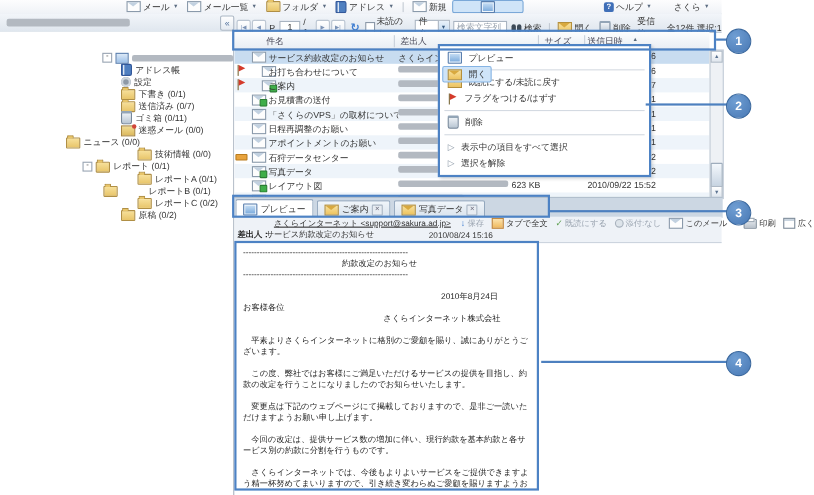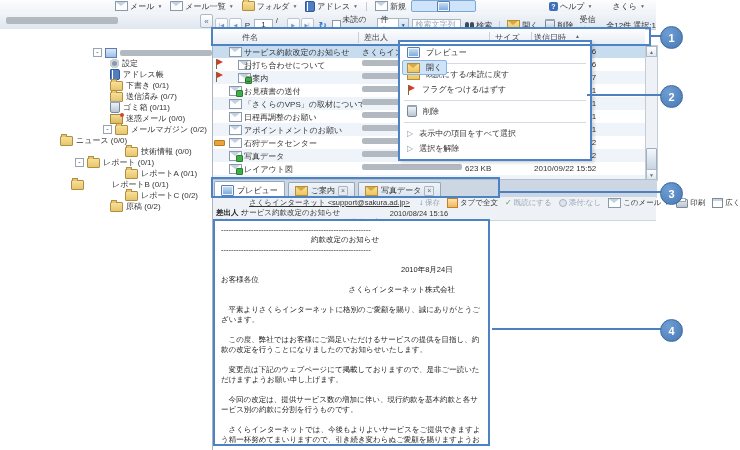--- a/index.html
+++ b/index.html
@@ -249,66 +249,61 @@
   </div>
 
   <div class="sidebar">
     <div class="trow" style="padding-left:93px;margin-top:18px;">
       <span class="exp">-</span>
       <span class="ic ic-pc"></span>
       <span class="blur" style="width:92px;"></span>
     </div>
     <div>
         <div class="trow" style="padding-left: 110px;">
+          <span class="ic ic-book"></span>
+          <span>アドレス帳</span>
+        </div>
+        <div class="trow" style="padding-left: 110px;">
           <span class="ic ic-gear"></span>
           <span>設定</span>
         </div>
         <div class="trow" style="padding-left: 110px;">
-          <span class="ic ic-book"></span>
-          <span>アドレス帳</span>
-        </div>
-        <div class="trow" style="padding-left: 110px;">
           <span class="ic ic-folder"></span>
           <span>下書き (0/1)</span>
         </div>
         <div class="trow" style="padding-left: 110px;">
           <span class="ic ic-folder"></span>
           <span>送信済み (0/7)</span>
         </div>
         <div class="trow" style="padding-left: 110px;">
           <span class="ic ic-trashcan"></span>
           <span>ゴミ箱 (0/11)</span>
         </div>
         <div class="trow" style="padding-left: 110px;">
           <span class="ic ic-spam"></span>
           <span>迷惑メール (0/0)</span>
         </div>
-        <div class="trow" style="padding-left: 103px;">
-          <span class="exp">-</span>
-          <span class="ic ic-folder"></span>
-          <span>メールマガジン (0/2)</span>
-        </div>
         <div class="trow" style="padding-left: 60px;">
           <span class="ic ic-folder"></span>
           <span>ニュース (0/0)</span>
         </div>
         <div class="trow" style="padding-left: 125px;">
           <span class="ic ic-folder"></span>
           <span>技術情報 (0/0)</span>
         </div>
         <div class="trow" style="padding-left: 75px;">
           <span class="exp">-</span>
           <span class="ic ic-folder"></span>
           <span>レポート (0/1)</span>
         </div>
         <div class="trow" style="padding-left: 125px;">
           <span class="ic ic-folder"></span>
           <span>レポートA (0/1)</span>
         </div>
-        <div class="trow" style="padding-left: 71px; gap: 28px;">
+        <div class="trow" style="padding-left: 94px; gap: 28px;">
           <span class="ic ic-folder"></span>
           <span>レポートB (0/1)</span>
         </div>
         <div class="trow" style="padding-left: 125px;">
           <span class="ic ic-folder"></span>
           <span>レポートC (0/2)</span>
         </div>
         <div class="trow" style="padding-left: 110px;">
           <span class="ic ic-folder"></span>
           <span>原稿 (0/2)</span>

